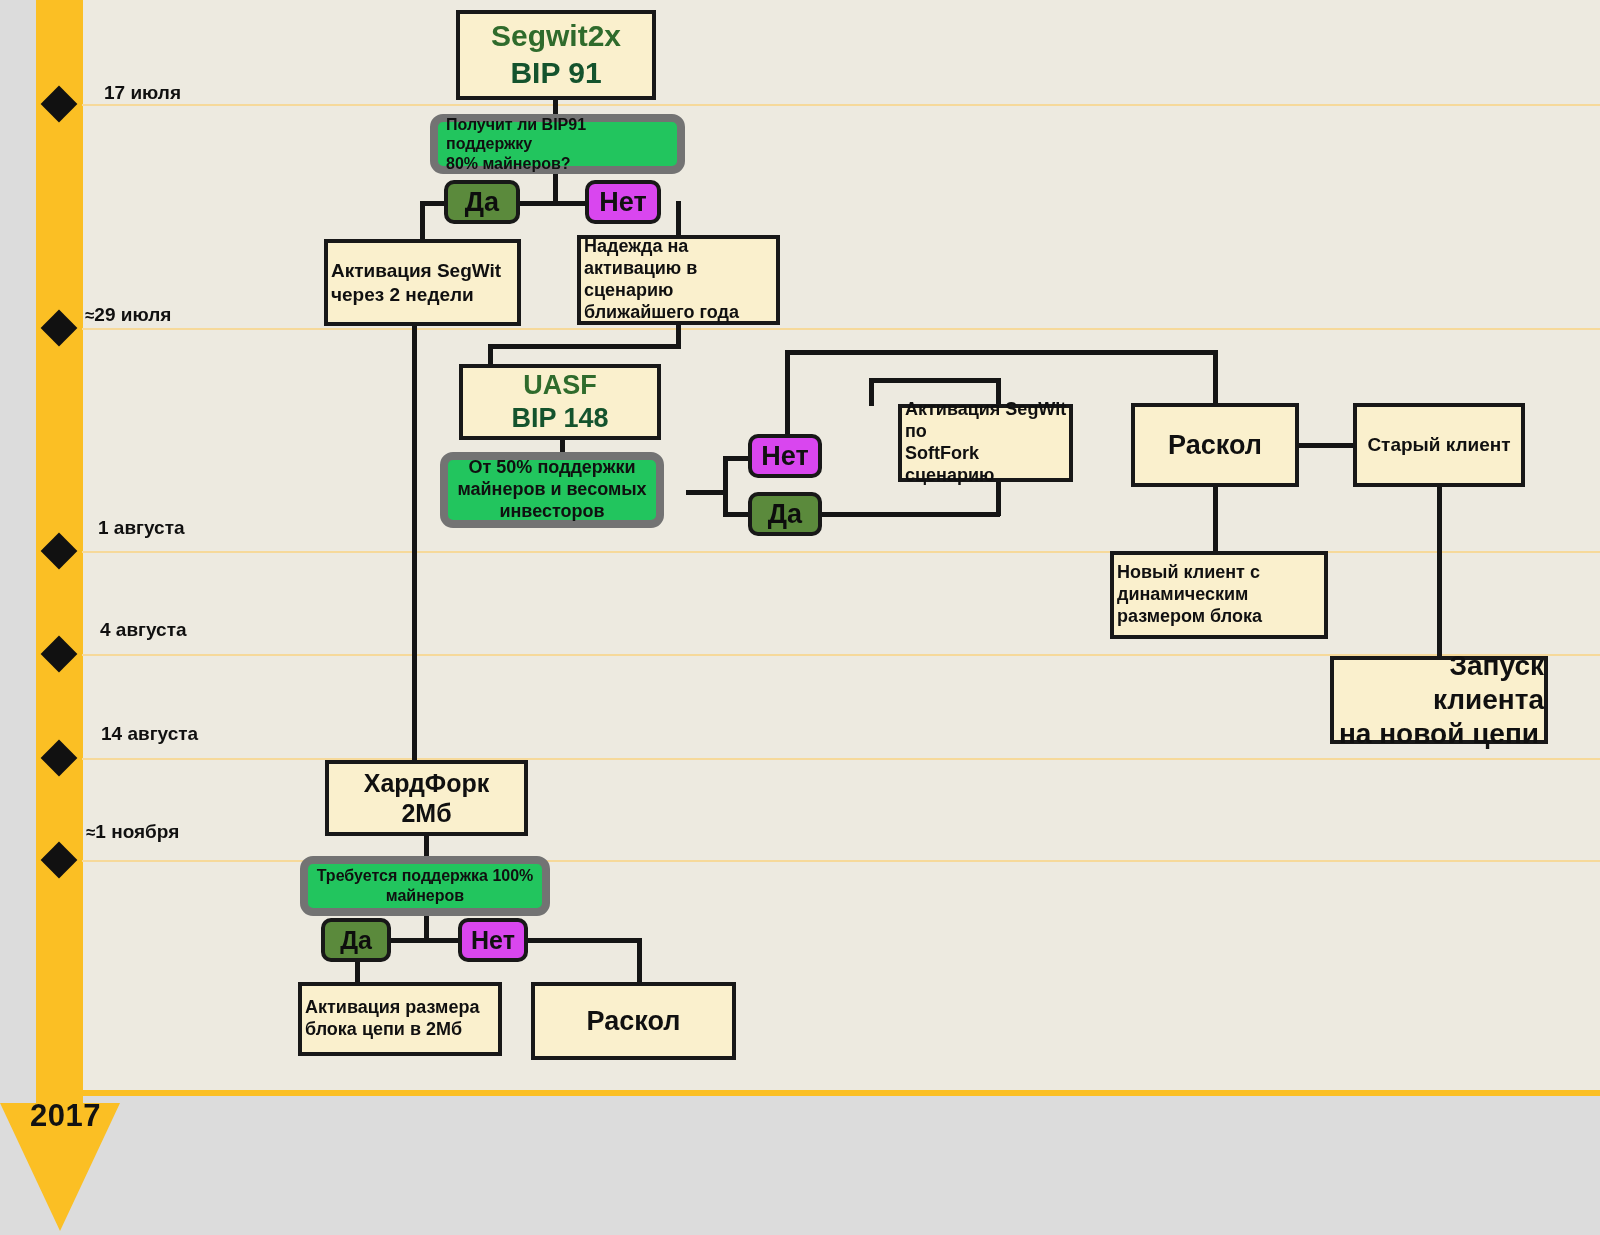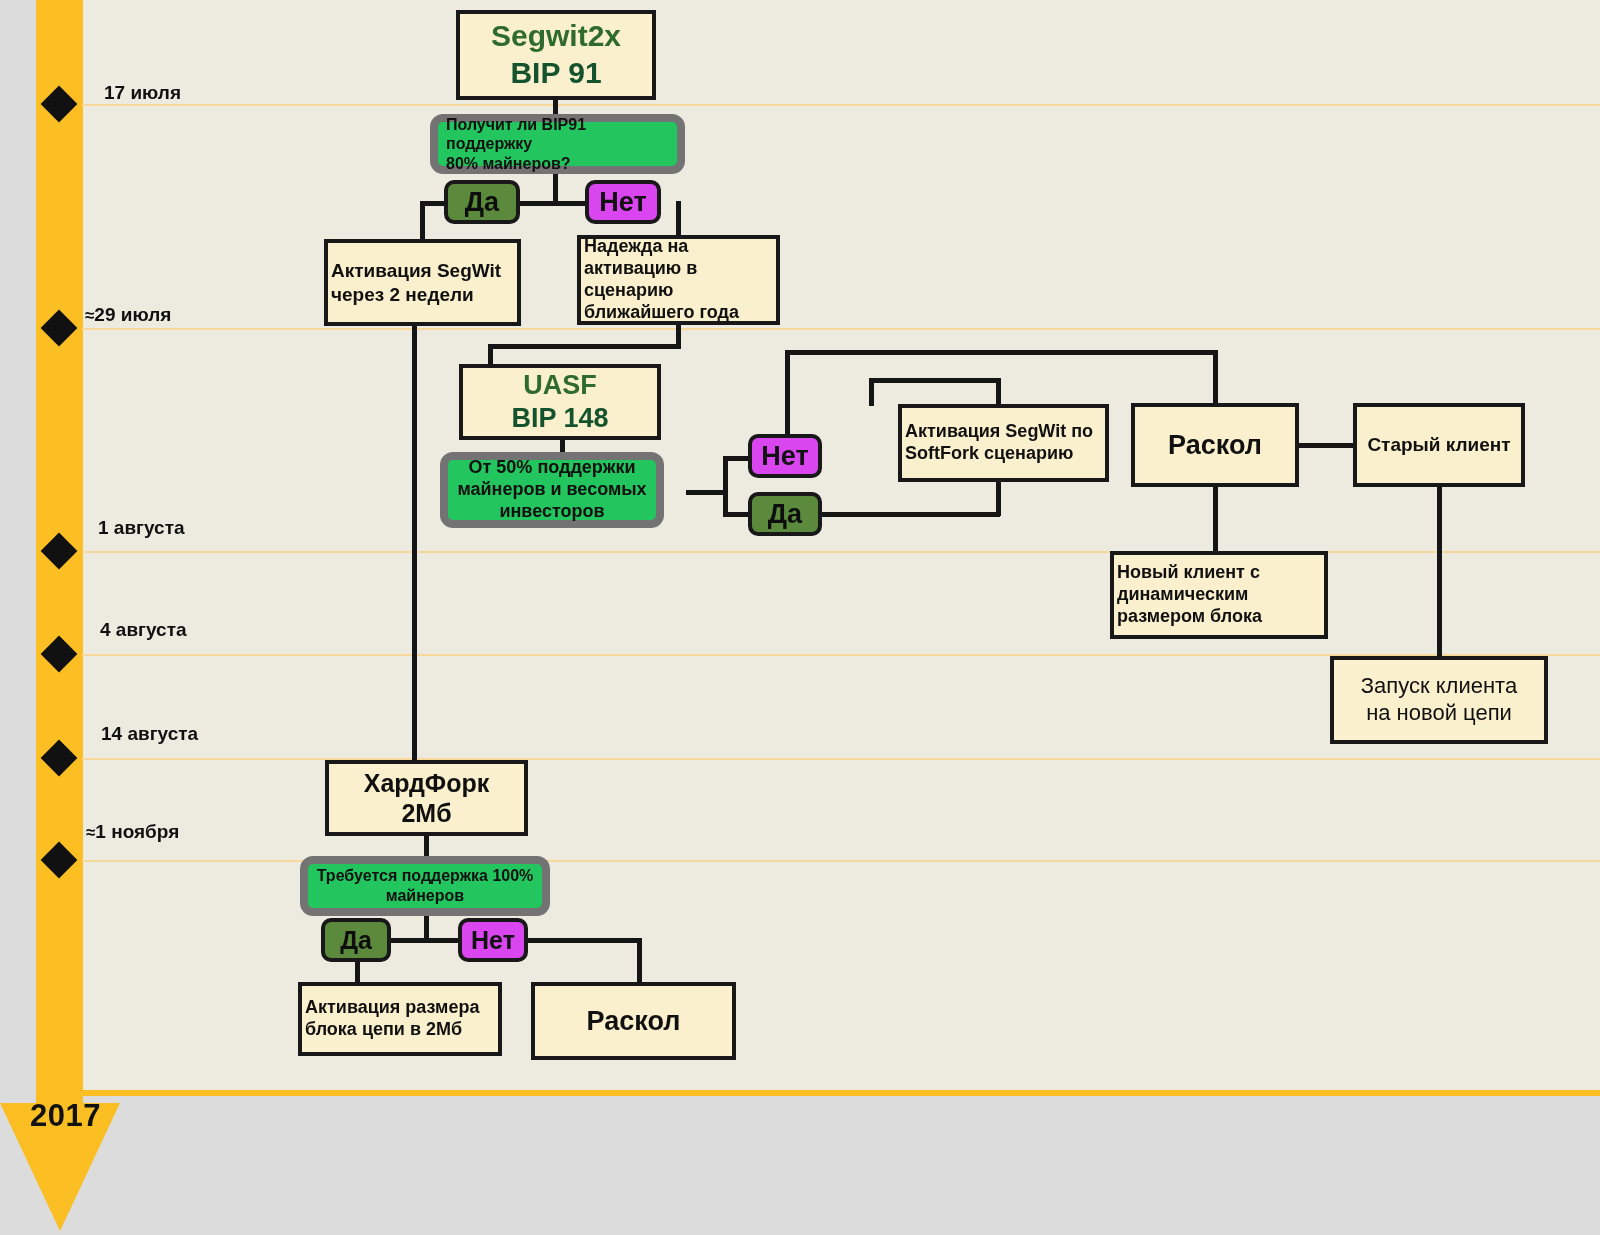--- a/index.html
+++ b/index.html
@@ -39,21 +39,21 @@
 
   .node.decision{background:#22c55e;border-radius:13px;border:8px solid #737373;
         font-weight:bold;padding:22px 8px;}
   .node.yes{background:#5B8A3C;color:#0d0d0d;border-radius:10px;border:4px solid #181818;
         font-weight:bold;}
   .node.no{background:#d946ef;color:#111;border-radius:10px;border:4px solid #181818;
         font-weight:bold;}
 
   .fs30{font-size:30px;font-weight:bold;}
   .fs27{font-size:27px;font-weight:bold;}
-  .fs22{font-size:22px;font-weight:normal;text-align:right;}
+  .fs22{font-size:28px;font-weight:bold;text-align:right;}
   .fs19{font-size:19px;font-weight:bold;}
   .fs18{font-size:18px;font-weight:bold;}
   .fs16{font-size:16px;font-weight:bold;}
   .fs25{font-size:25px;font-weight:bold;}
   .textleft{align-items:flex-start;text-align:left;padding-left:3px;}
 </style>
 </head>
 <body>
 
 <div id="stage">
@@ -191,21 +191,21 @@
     <div class="ln fs18">инвесторов</div>
   </div>
 
   <div class="node no" style="left:748px;top:434px;width:74px;height:44px">
     <div class="fs27">Нет</div>
   </div>
   <div class="node yes" style="left:748px;top:492px;width:74px;height:44px">
     <div class="fs27">Да</div>
   </div>
 
-  <div class="node textleft" style="left:898px;top:404px;width:211px;height:78px">
+  <div class="node textleft" style="left:898px;top:404px;width:175px;height:78px">
     <div class="ln fs18">Активация SegWit по</div>
     <div class="ln fs18">SoftFork сценарию</div>
   </div>
 
   <div class="node" style="left:1131px;top:403px;width:168px;height:84px">
     <div class="fs27">Раскол</div>
   </div>
 
   <div class="node" style="left:1353px;top:403px;width:172px;height:84px">
     <div class="fs19">Старый клиент</div>

